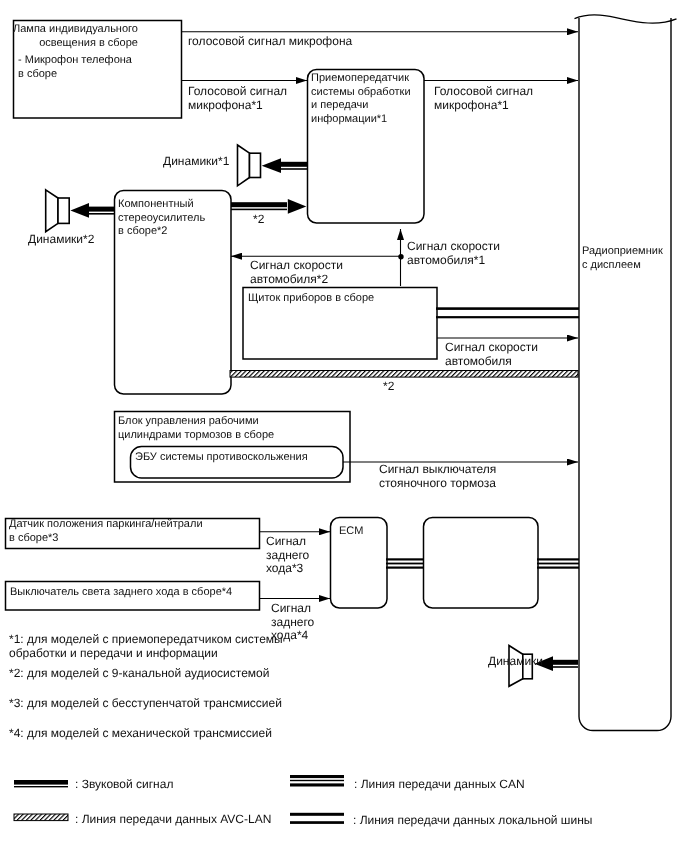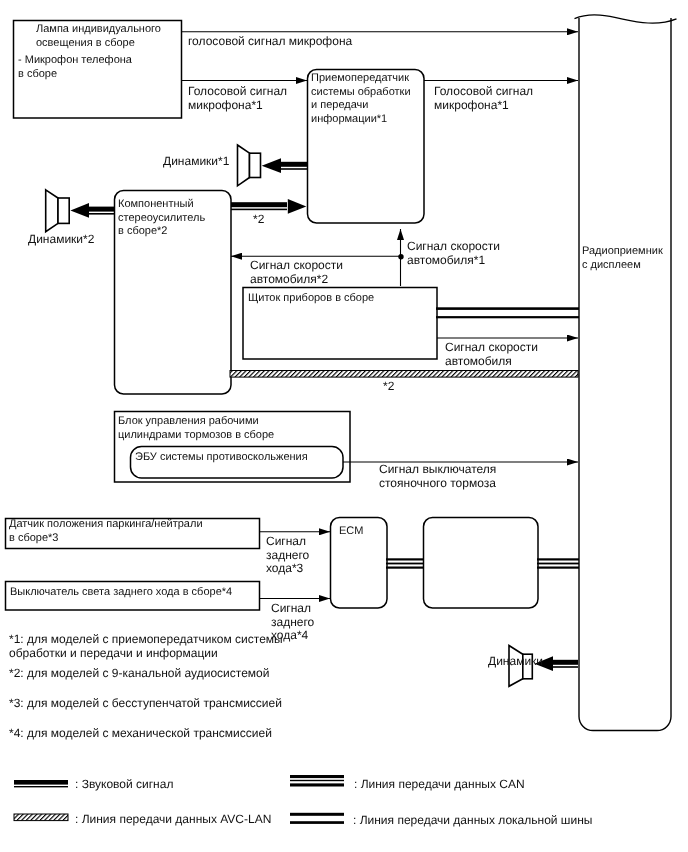--- a/index.html
+++ b/index.html
@@ -25,21 +25,21 @@
       <rect x="114.5" y="411.5" width="235.5" height="70.5"></rect>
       <rect x="130.5" y="446.5" width="212.5" height="31.5" rx="11" ry="11"></rect>
       <rect x="5.5" y="518.5" width="254" height="30"></rect>
       <rect x="5.5" y="581.5" width="254" height="28.5"></rect>
       <rect x="330.5" y="517.5" width="56.5" height="90.5" rx="9" ry="9"></rect>
       <rect x="423.5" y="517.5" width="114.5" height="90.5" rx="9" ry="9"></rect>
     </g>
   </svg>
 
   <div class="box" style="left:13px;top:20px;width:168px;height:98px;">
-    <div class="btxt" style="left:23px;top:3px;">Лампа индивидуального
+    <div class="btxt" style="left:0;top:3px;text-align:right;">Лампа индивидуального
 освещения в сборе</div>
     <div class="btxt" style="left:5px;top:34px;">- Микрофон телефона
 в сборе</div>
   </div>
 
   <div class="box rbox" style="left:307px;top:69px;width:117px;height:154px;">
     <div class="btxt" style="left:4px;top:3px;">Приемопередатчик
 системы обработки
 и передачи
 информации*1</div>

